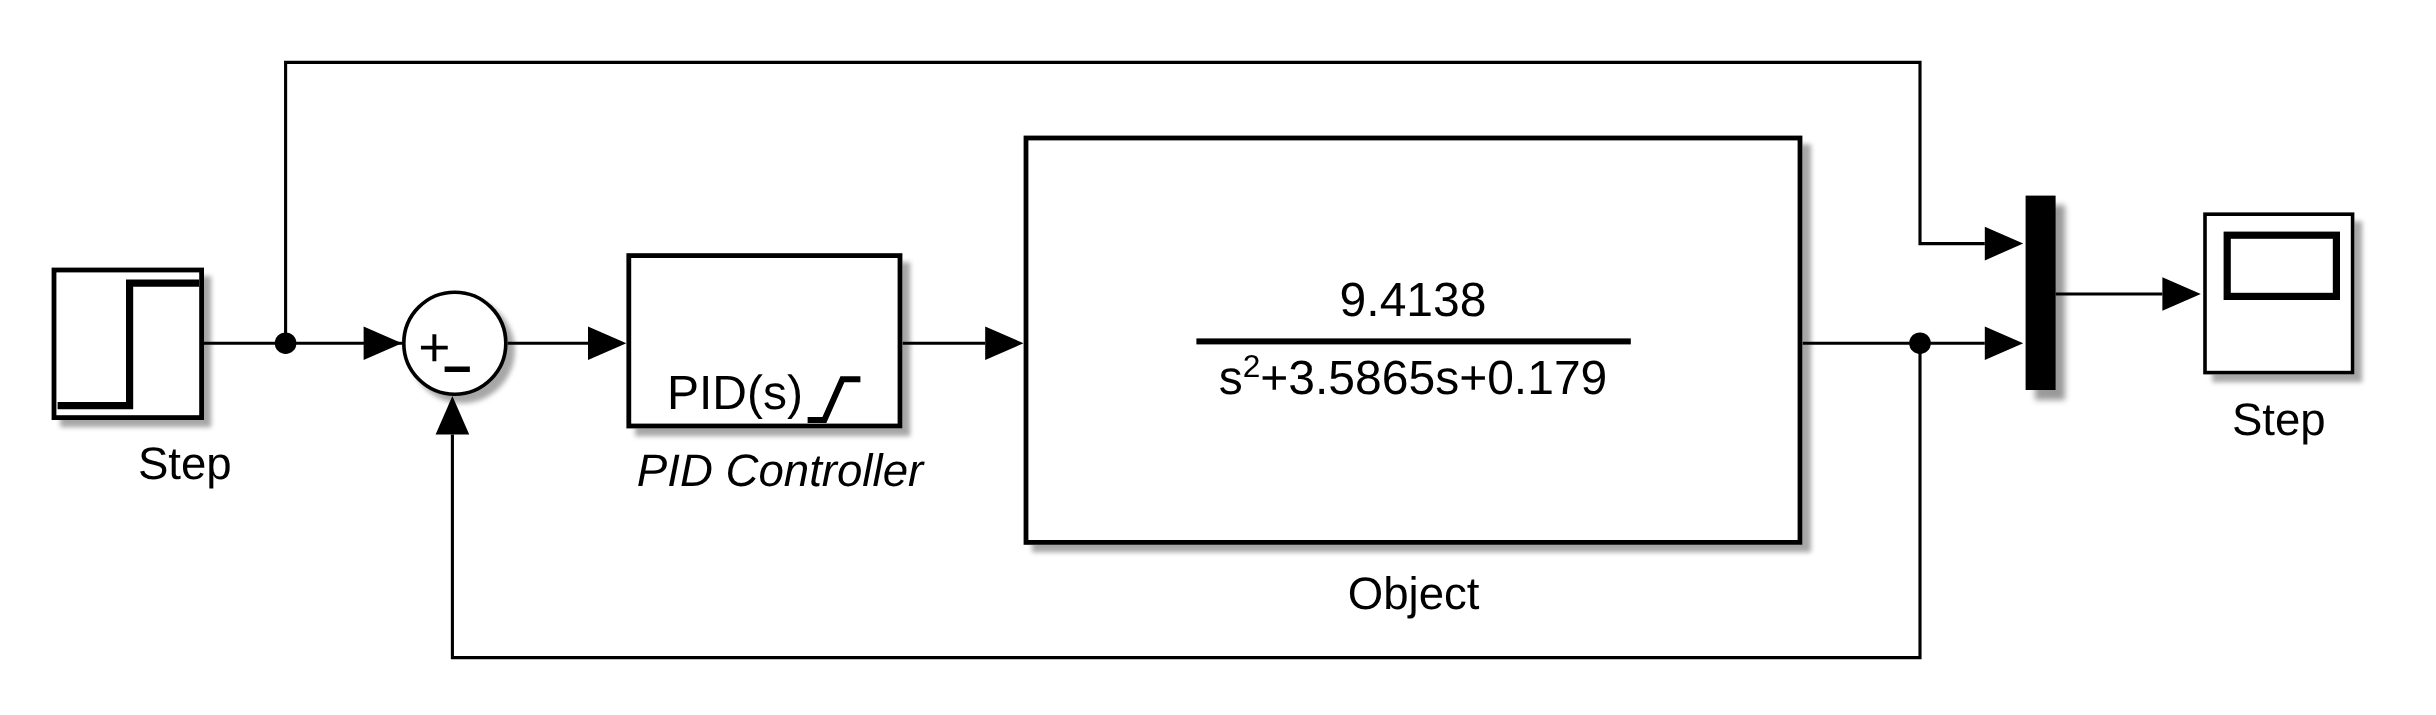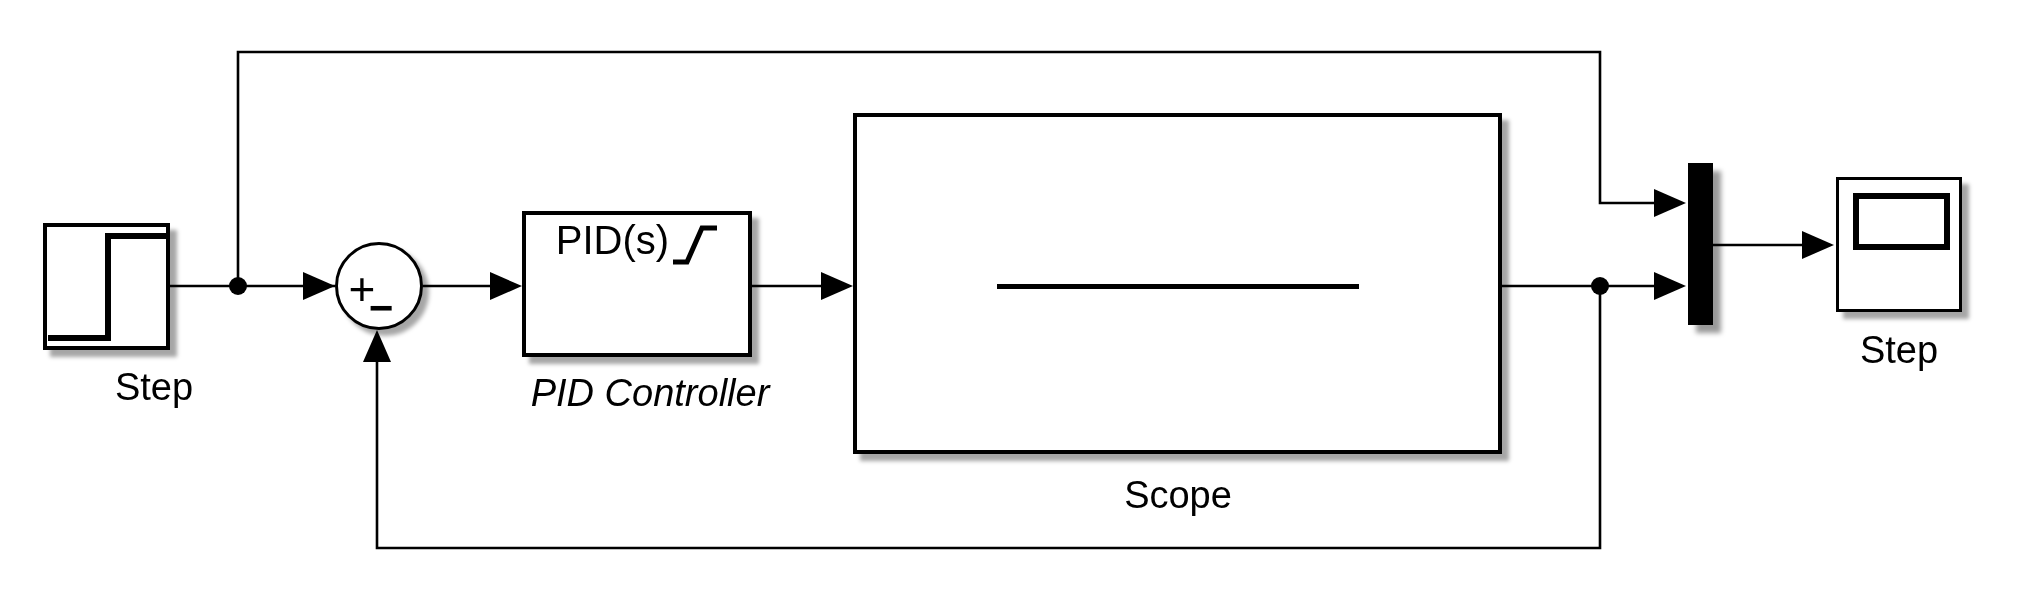--- a/index.html
+++ b/index.html
@@ -25,21 +25,21 @@
   .step polyline{fill:none;stroke:#000;stroke-width:6px;}
   
   .sum{
     position:absolute;left:335px;top:242px;width:88px;height:88px;background:#fff;
     border:3px solid #000;border-radius:50%;box-sizing:border-box;
     box-shadow:6px 6px 4px rgba(0,0,0,0.35);
   }
   .sum .plus{position:absolute;left:24px;top:44px;transform:translate(-50%,-50%);font-size:46px;}
   .sum .minus{position:absolute;left:43px;top:63px;transform:translate(-50%,-50%);font-size:42px;font-weight:bold;}
   
-  .pid{left:522px;top:211px;width:230px;height:146px;display:flex;align-items:flex-start;justify-content:center;}
+  .pid{left:522px;top:211px;width:230px;height:146px;display:flex;align-items:flex-end;justify-content:center;}
   .pid-row{display:flex;align-items:center;gap:3px;}
   .pid-text{font-size:40px;}
   .sat-icon{width:46px;height:40px;margin-top:10px;}
   .sat-icon polyline{fill:none;stroke:#000;stroke-width:5px;}
   
   .object{left:853px;top:113px;width:649px;height:341px;display:flex;align-items:center;justify-content:center;}
   .fraction{display:flex;flex-direction:column;align-items:center;}
   .num{font-size:40px;}
   .frac-bar{width:362px;height:5px;background:#000;margin:9px 0 3px 0;}
   .den{font-size:40px;}
@@ -111,24 +111,26 @@
       <span class="pid-text">PID(s)</span>
       <svg class="sat-icon" viewBox="0 0 46 40">
         <polyline points="1,37 15,37 30,3 45,3"></polyline>
       </svg>
     </div>
   </div>
   <div class="label" style="left:650px;top:394px;font-style:italic;">PID Controller</div>
 
   <div class="block object">
     <div class="fraction">
+      <span class="num">9.4138</span>
       <div class="frac-bar"></div>
+      <span class="den"><span>s</span><sup>2</sup><span>+3.5865s+0.179</span></span>
     </div>
   </div>
-  <div class="label" style="left:1178px;top:496px;">Scope</div>
+  <div class="label" style="left:1178px;top:496px;">Object</div>
 
   <div class="mux"></div>
 
   <div class="block scope">
     <div class="scope-screen"></div>
   </div>
   <div class="label" style="left:1899px;top:351px;">Step</div>
 
 </div>
 

